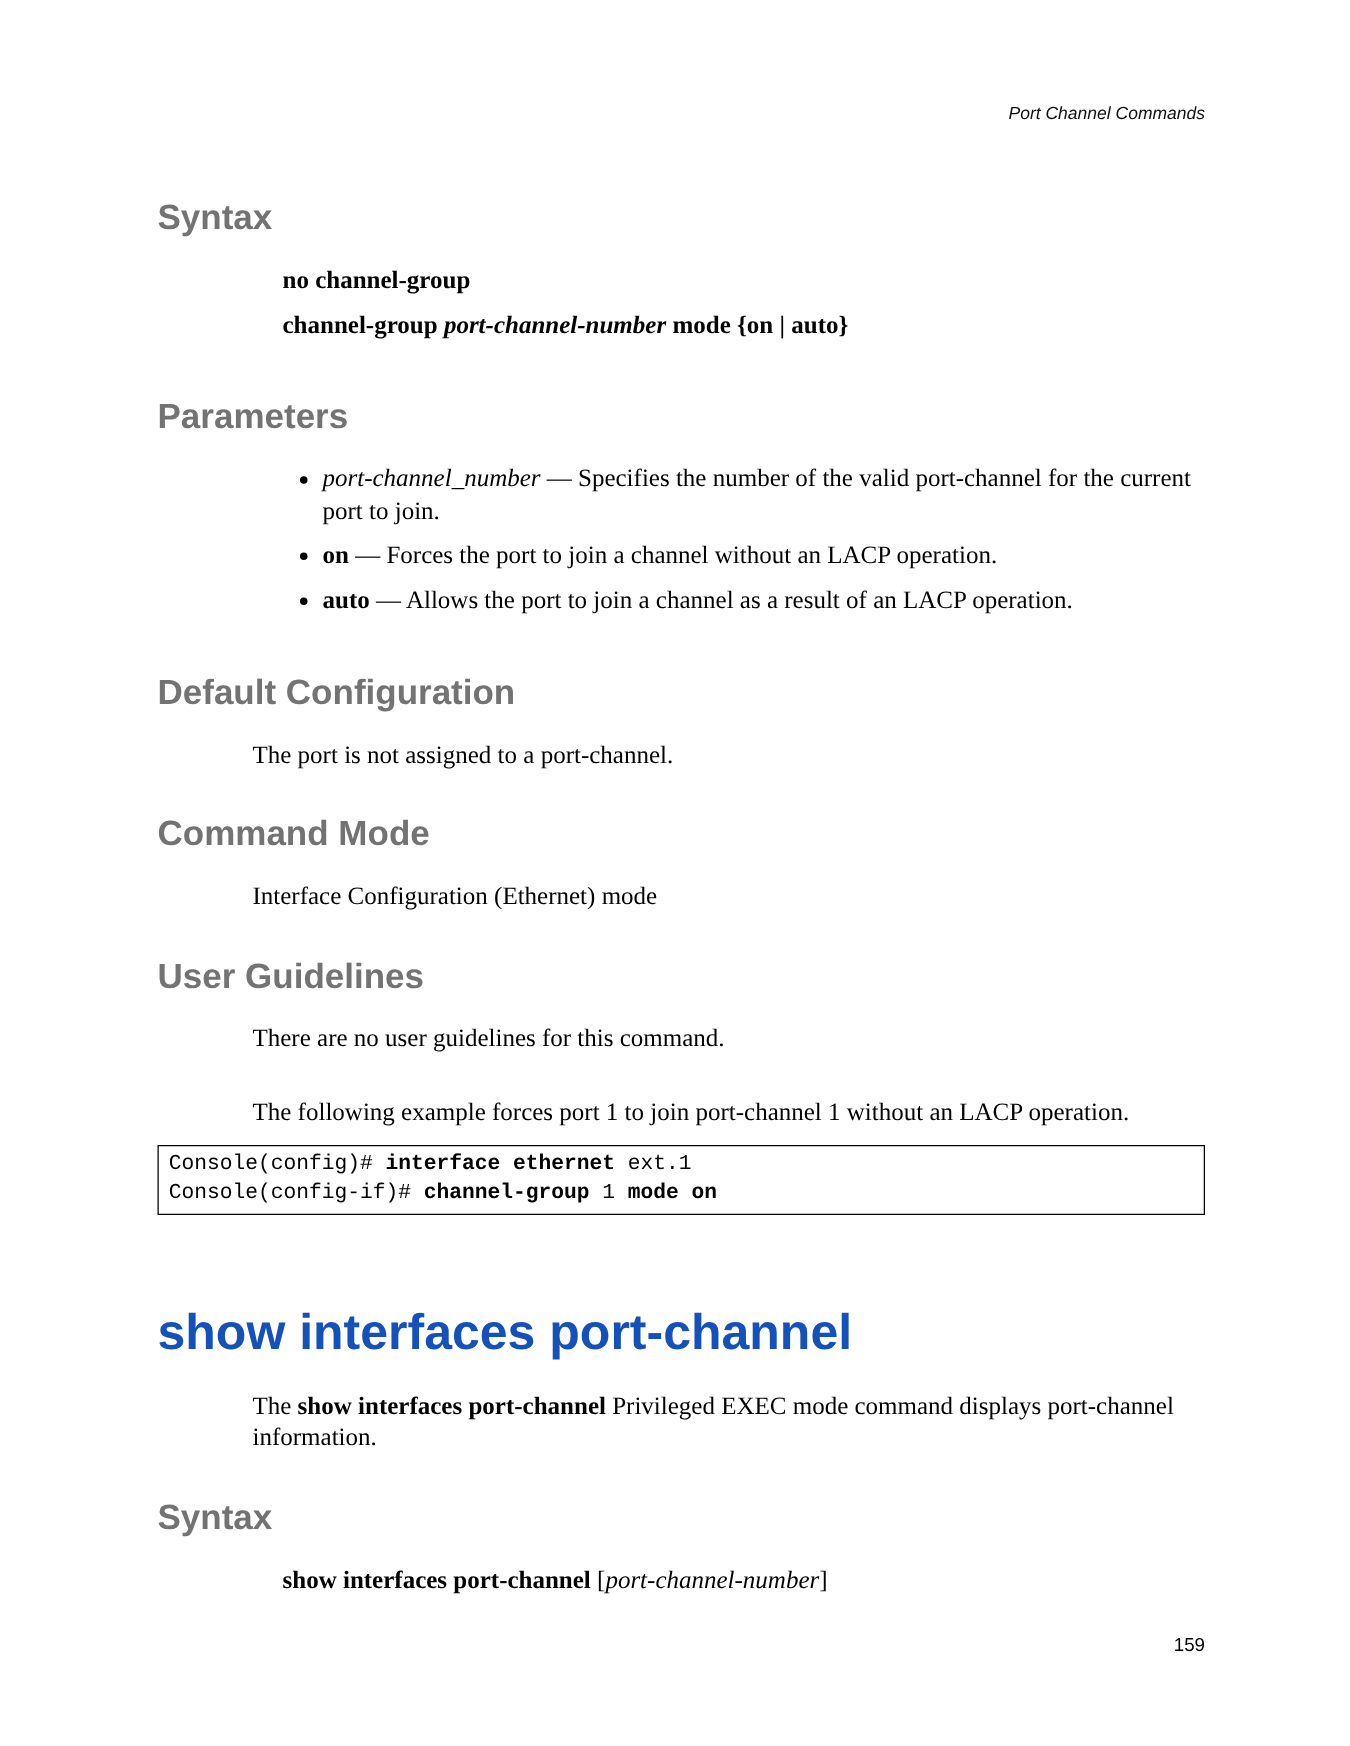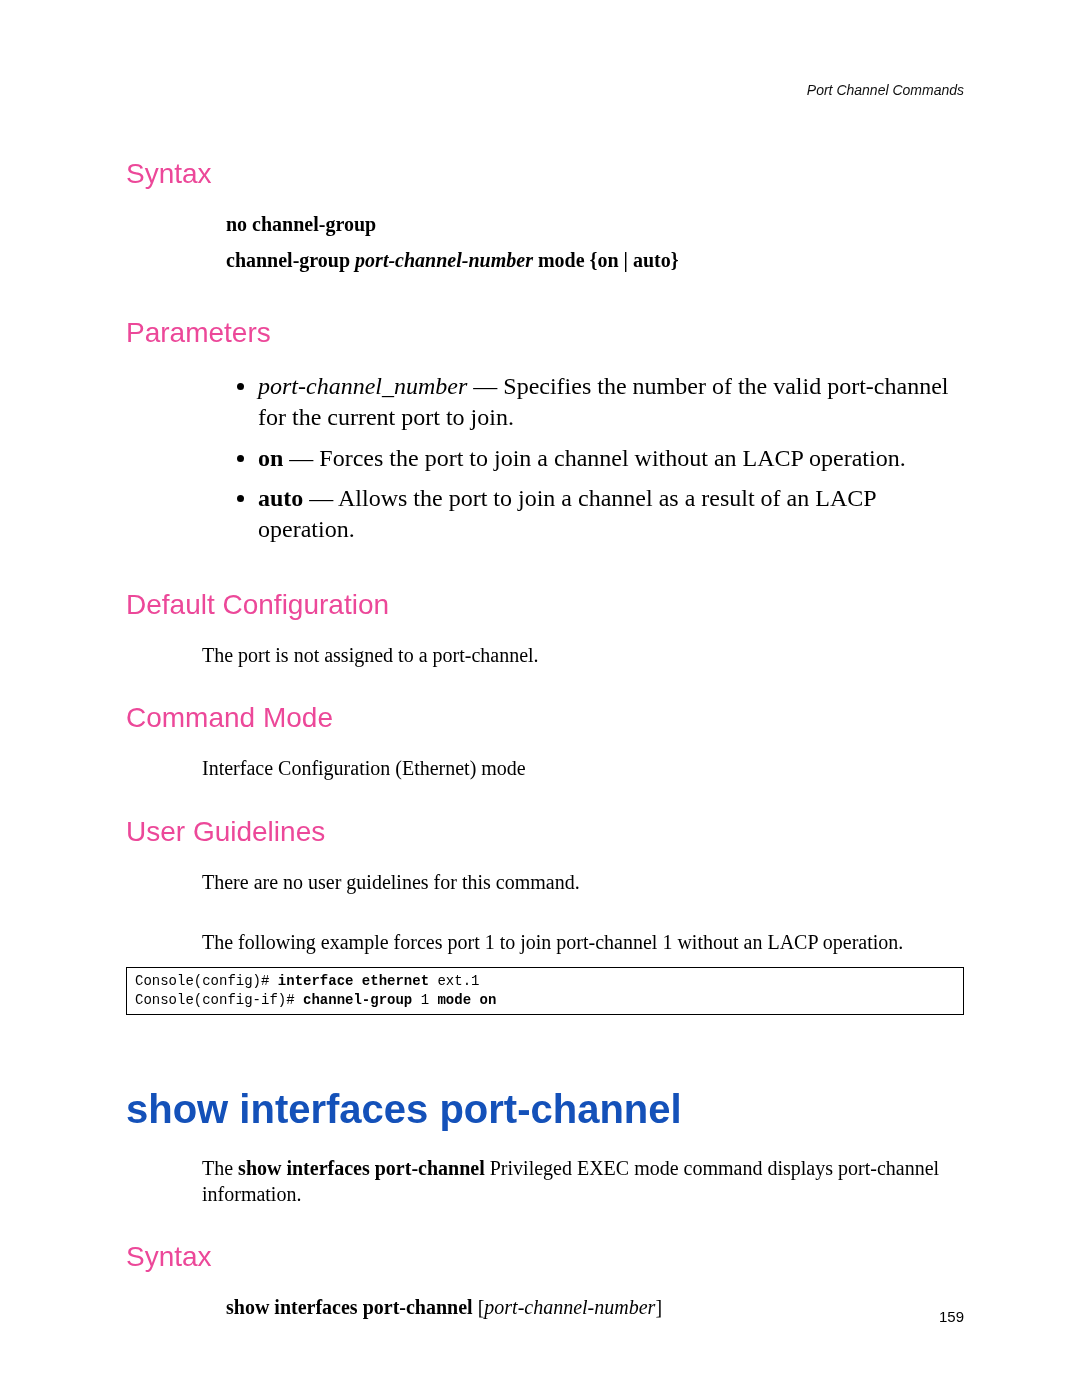--- a/index.html
+++ b/index.html
@@ -22,22 +22,22 @@
   .running-header {
     text-align: right;
     font-style: italic;
     font-family: Arial, Helvetica, sans-serif;
     font-size: 14px;
     color: #111;
     margin-bottom: 60px;
   }
   .sec-head {
     font-family: Arial, Helvetica, sans-serif;
-    color: #ec4899;
-    font-weight: 400;
+    color: #737373;
+    font-weight: 700;
   }
   h2.sec-head {
     font-size: 28px;
     margin: 0 0 22px 0;
   }
   h1.cmd-head {
     font-family: Arial, Helvetica, sans-serif;
     color: #1451b9;
     font-weight: 700;
     font-size: 40px;
@@ -48,35 +48,35 @@
     font-size: 20px;
     line-height: 1.28;
   }
   .syntax-line { margin: 0 0 10px 0; }
   .bold { font-weight: 700; }
   .ital { font-style: italic; }
   .v-gap-34 { height: 34px; }
   ul.params {
     margin: 3px 0 0 100px;
     padding: 0 0 0 32px;
-    font-size: 24px;
+    font-size: 20px;
     line-height: 1.28;
   }
   ul.params li { margin-bottom: 10px; }
   .para {
     margin: 0 0 0 76px;
     font-size: 20px;
     line-height: 1.28;
   }
   .codebox {
     margin: 12px 0 0 0;
     border: 1px solid #000;
     padding: 4px 8px 4px 8px;
     font-family: "Courier New", Courier, monospace;
-    font-size: 14px;
+    font-size: 17px;
     line-height: 1.35;
     white-space: pre;
   }
   .codebox .b { font-weight: 700; }
   .footer {
     position: absolute;
     left: 126px;
     width: 838px;
     top: 1308px;
     font-family: Arial, Helvetica, sans-serif;

